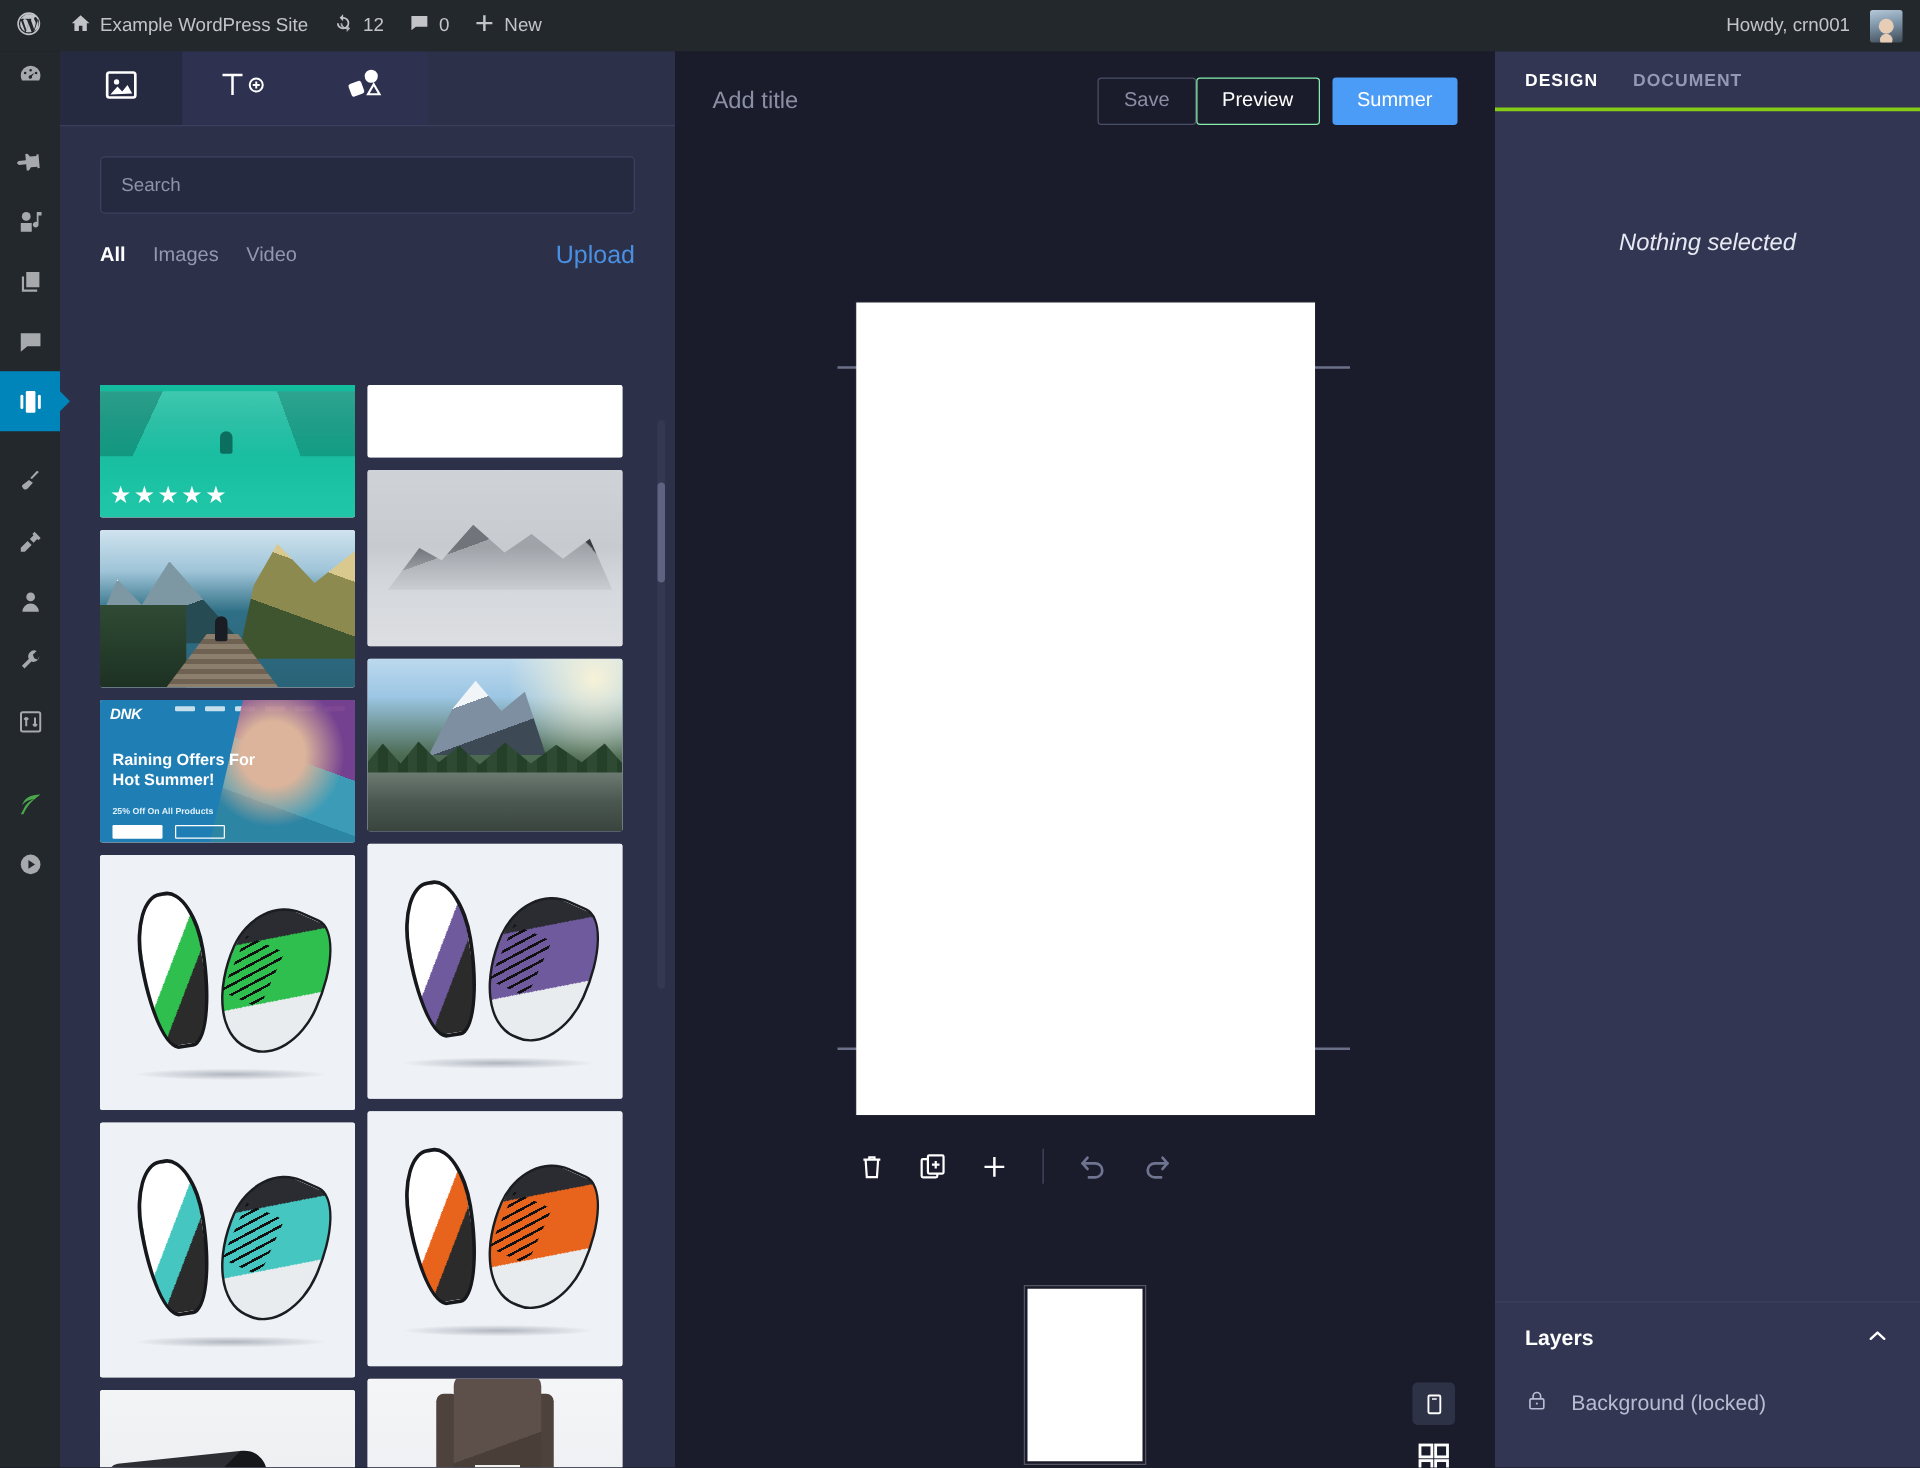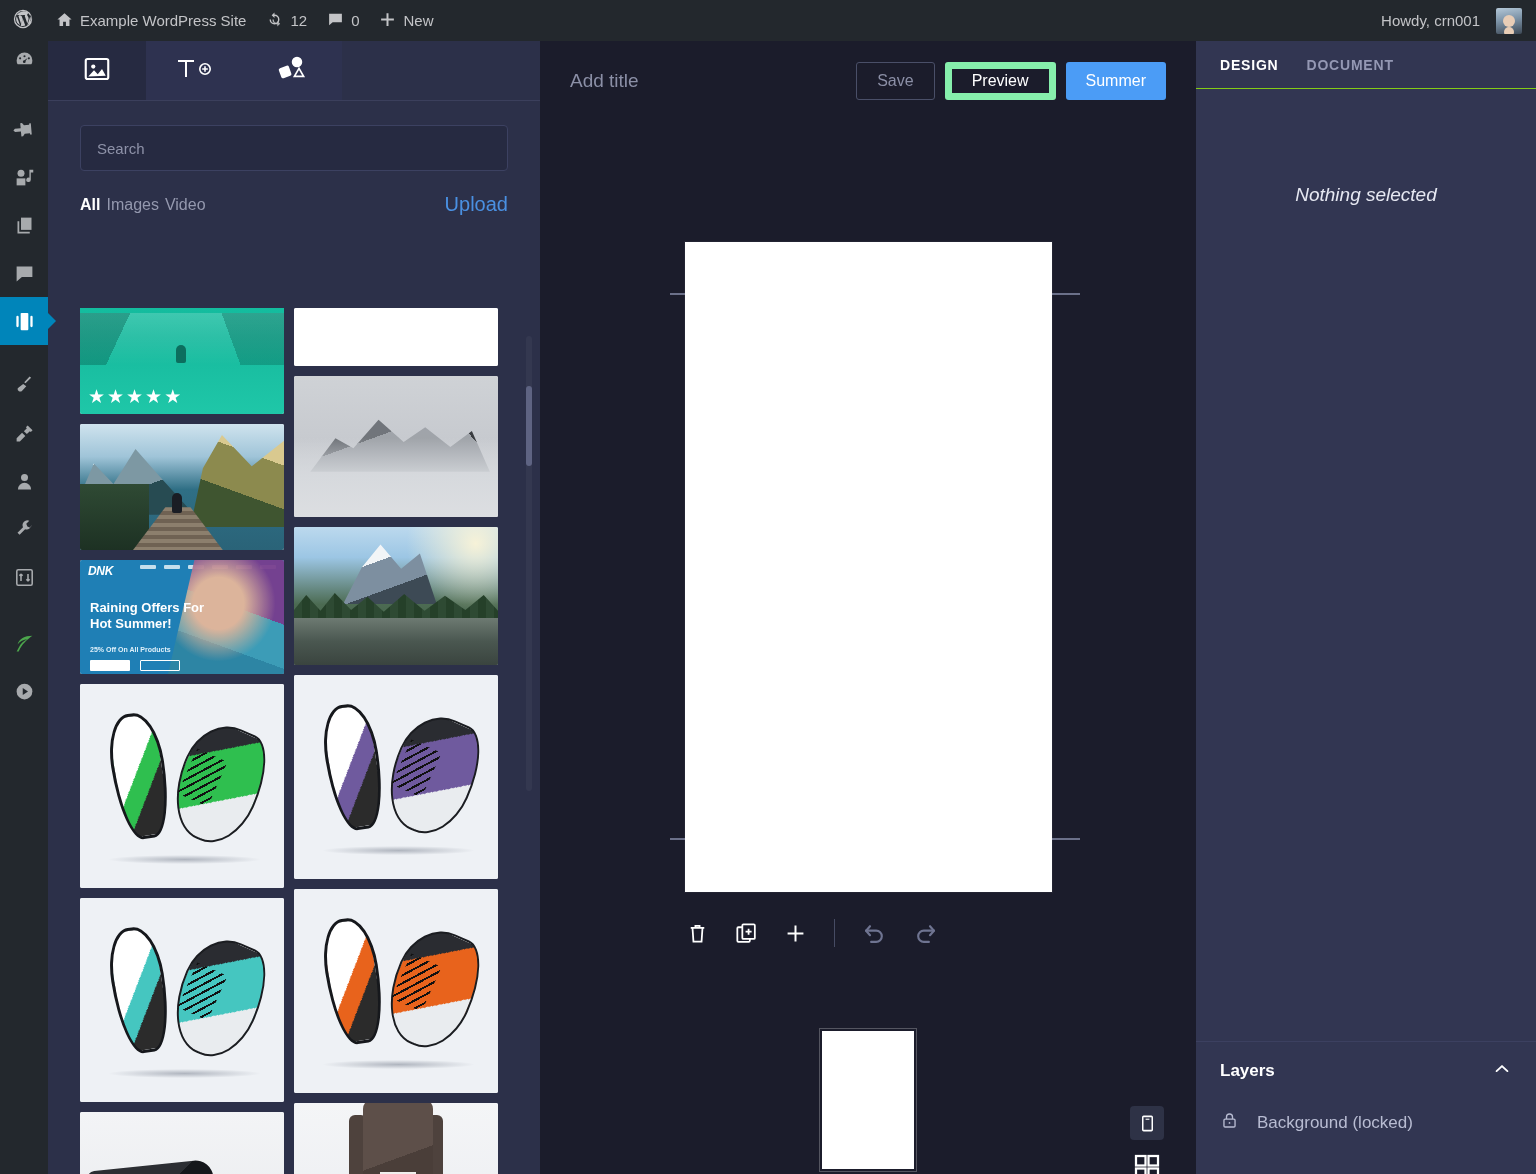--- a/index.html
+++ b/index.html
@@ -69,21 +69,21 @@
   #lib-search-wrap { padding: 24px 32px 0 32px; }
   #lib-search {
     width: 428px; height: 46px; border-radius: 4px;
     background: #262a41; border: 1px solid #3c4161;
     color: #c6c8d6; font-size: 15px; padding: 0 16px;
     font-family: "Liberation Sans", sans-serif; outline: none;
   }
   #lib-search::placeholder { color: #8e92a8; }
   #lib-filters {
     display: flex; align-items: center; padding: 22px 32px 14px 32px;
-    font-size: 16px; gap: 6px;
+    font-size: 16px; gap: 22px;
   }
   .lib-filter { color: #9498ae; }
   .lib-filter.active { color: #fff; font-weight: bold; }
   #lib-upload { margin-left: auto; color: #4a90e2; font-size: 20px; }
   #lib-grid-wrap {
     position: absolute; top: 267px; left: 0; width: 492px; height: 866px;
     overflow: hidden; padding: 0 32px;
   }
   #lib-grid { display: flex; gap: 10px; }
   .lib-col { width: 204px; display: flex; flex-direction: column; gap: 10px; }
@@ -270,21 +270,21 @@
   }
   #ws-title {
     color: #8b8fa6; font-size: 19px; flex: 1;
   }
   .ws-btn {
     height: 38px; padding: 0 20px; border-radius: 3px; font-size: 16px;
     display: flex; align-items: center; justify-content: center;
     font-family: "Liberation Sans", sans-serif;
   }
   #btn-save { border: 1px solid #4a4f68; color: #8b8fa6; background: transparent; }
-  #btn-preview { border: 7px solid #86efac; color: #fff; background: transparent; margin-left: 10px; }
+  #btn-preview { border: 1px solid #86efac; color: #fff; background: transparent; }
   #btn-publish { border: none; color: #fff; background: #4b9cf6; margin-left: 10px; }
 
   #canvas-area { position: relative; height: 1054px; }
   #page-canvas {
     position: absolute; left: 145px; top: 122px; width: 367px; height: 650px;
     background: #fff; box-shadow: 0 0 0 1px rgba(255,255,255,.04);
   }
   .guide { position: absolute; background: #6b7089; height: 2px; width: 28px; }
   .guide.gl-top  { left: 130px; top: 173px; }
   .guide.gr-top  { left: 512px; top: 173px; }
@@ -319,21 +319,21 @@
   }
   .vm-btn.active { background: #2e3246; }
 
   
   #inspector {
     position: absolute; top: 41px; left: 1196px; width: 340px; height: 1133px;
     background: #323652; z-index: 25;
   }
   #insp-tabs {
     height: 48px; display: flex; align-items: center; gap: 28px;
-    padding: 0 24px; border-bottom: 1px solid #84cc16;
+    padding: 0 24px; border-bottom: 3px solid #84cc16;
   }
   .insp-tab { font-size: 14px; letter-spacing: .8px; color: #9498b4; font-weight: bold; }
   .insp-tab.active { color: #fff; }
   #insp-empty {
     margin-top: 95px; text-align: center; color: #e6e8f2;
     font-size: 19px; font-style: italic;
   }
   #layers-panel {
     position: absolute; left: 0; bottom: 0; width: 340px; height: 133px;
     background: #323652; border-top: 1px solid #3c4060;

